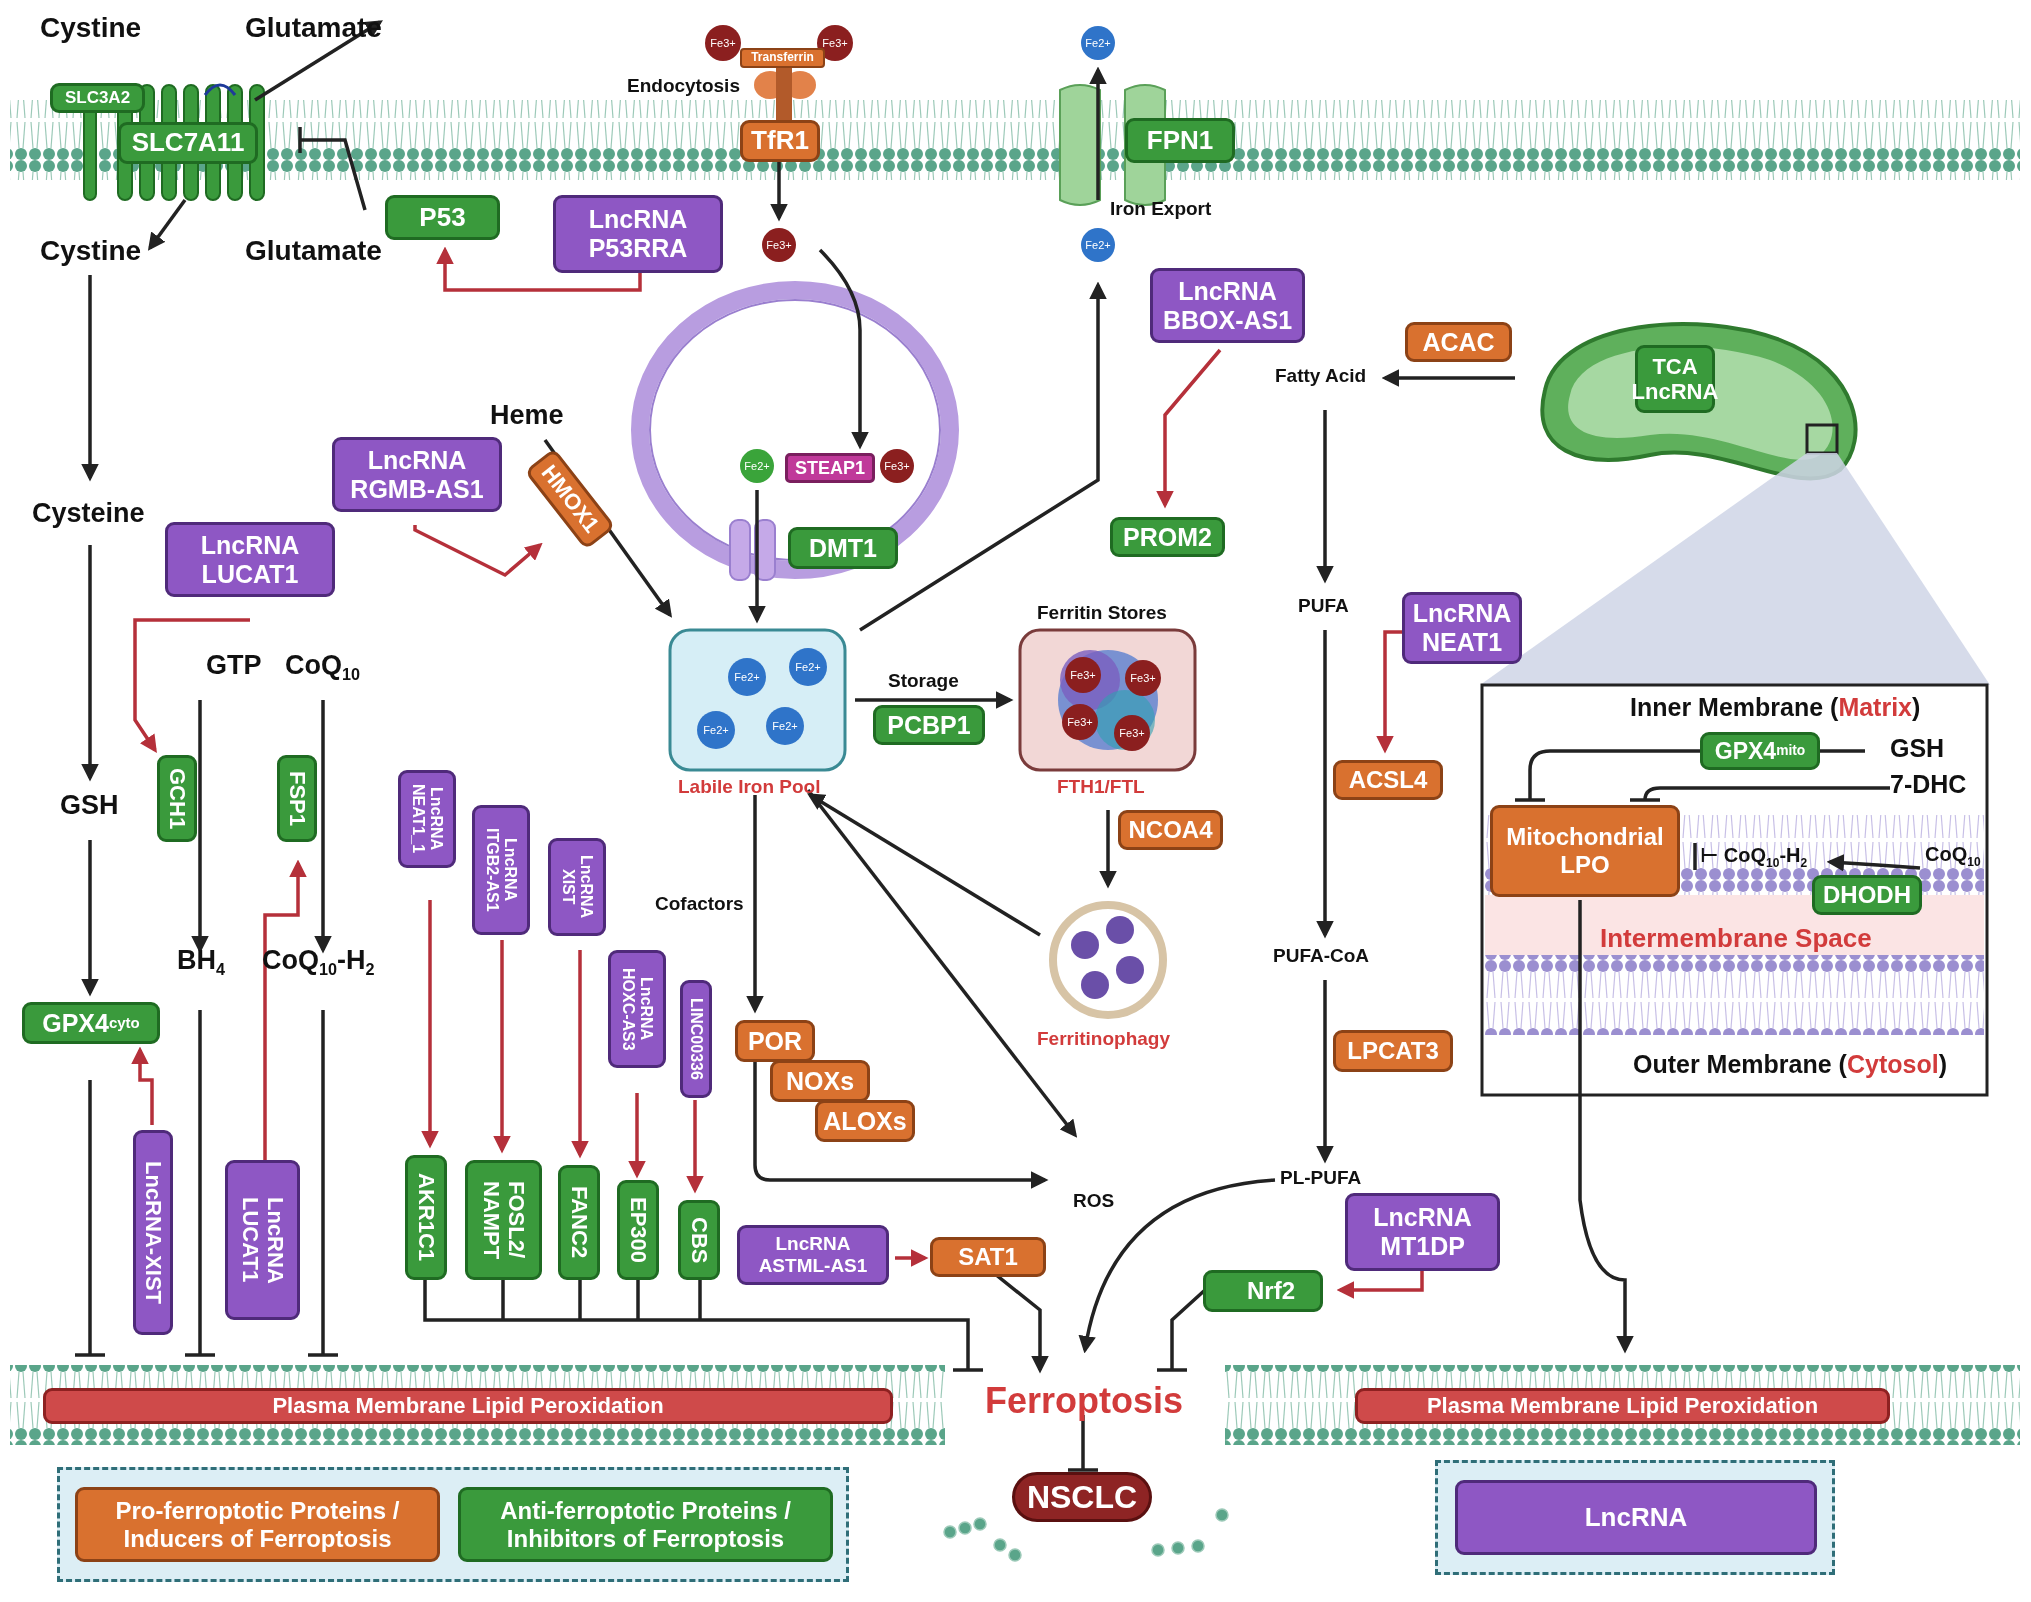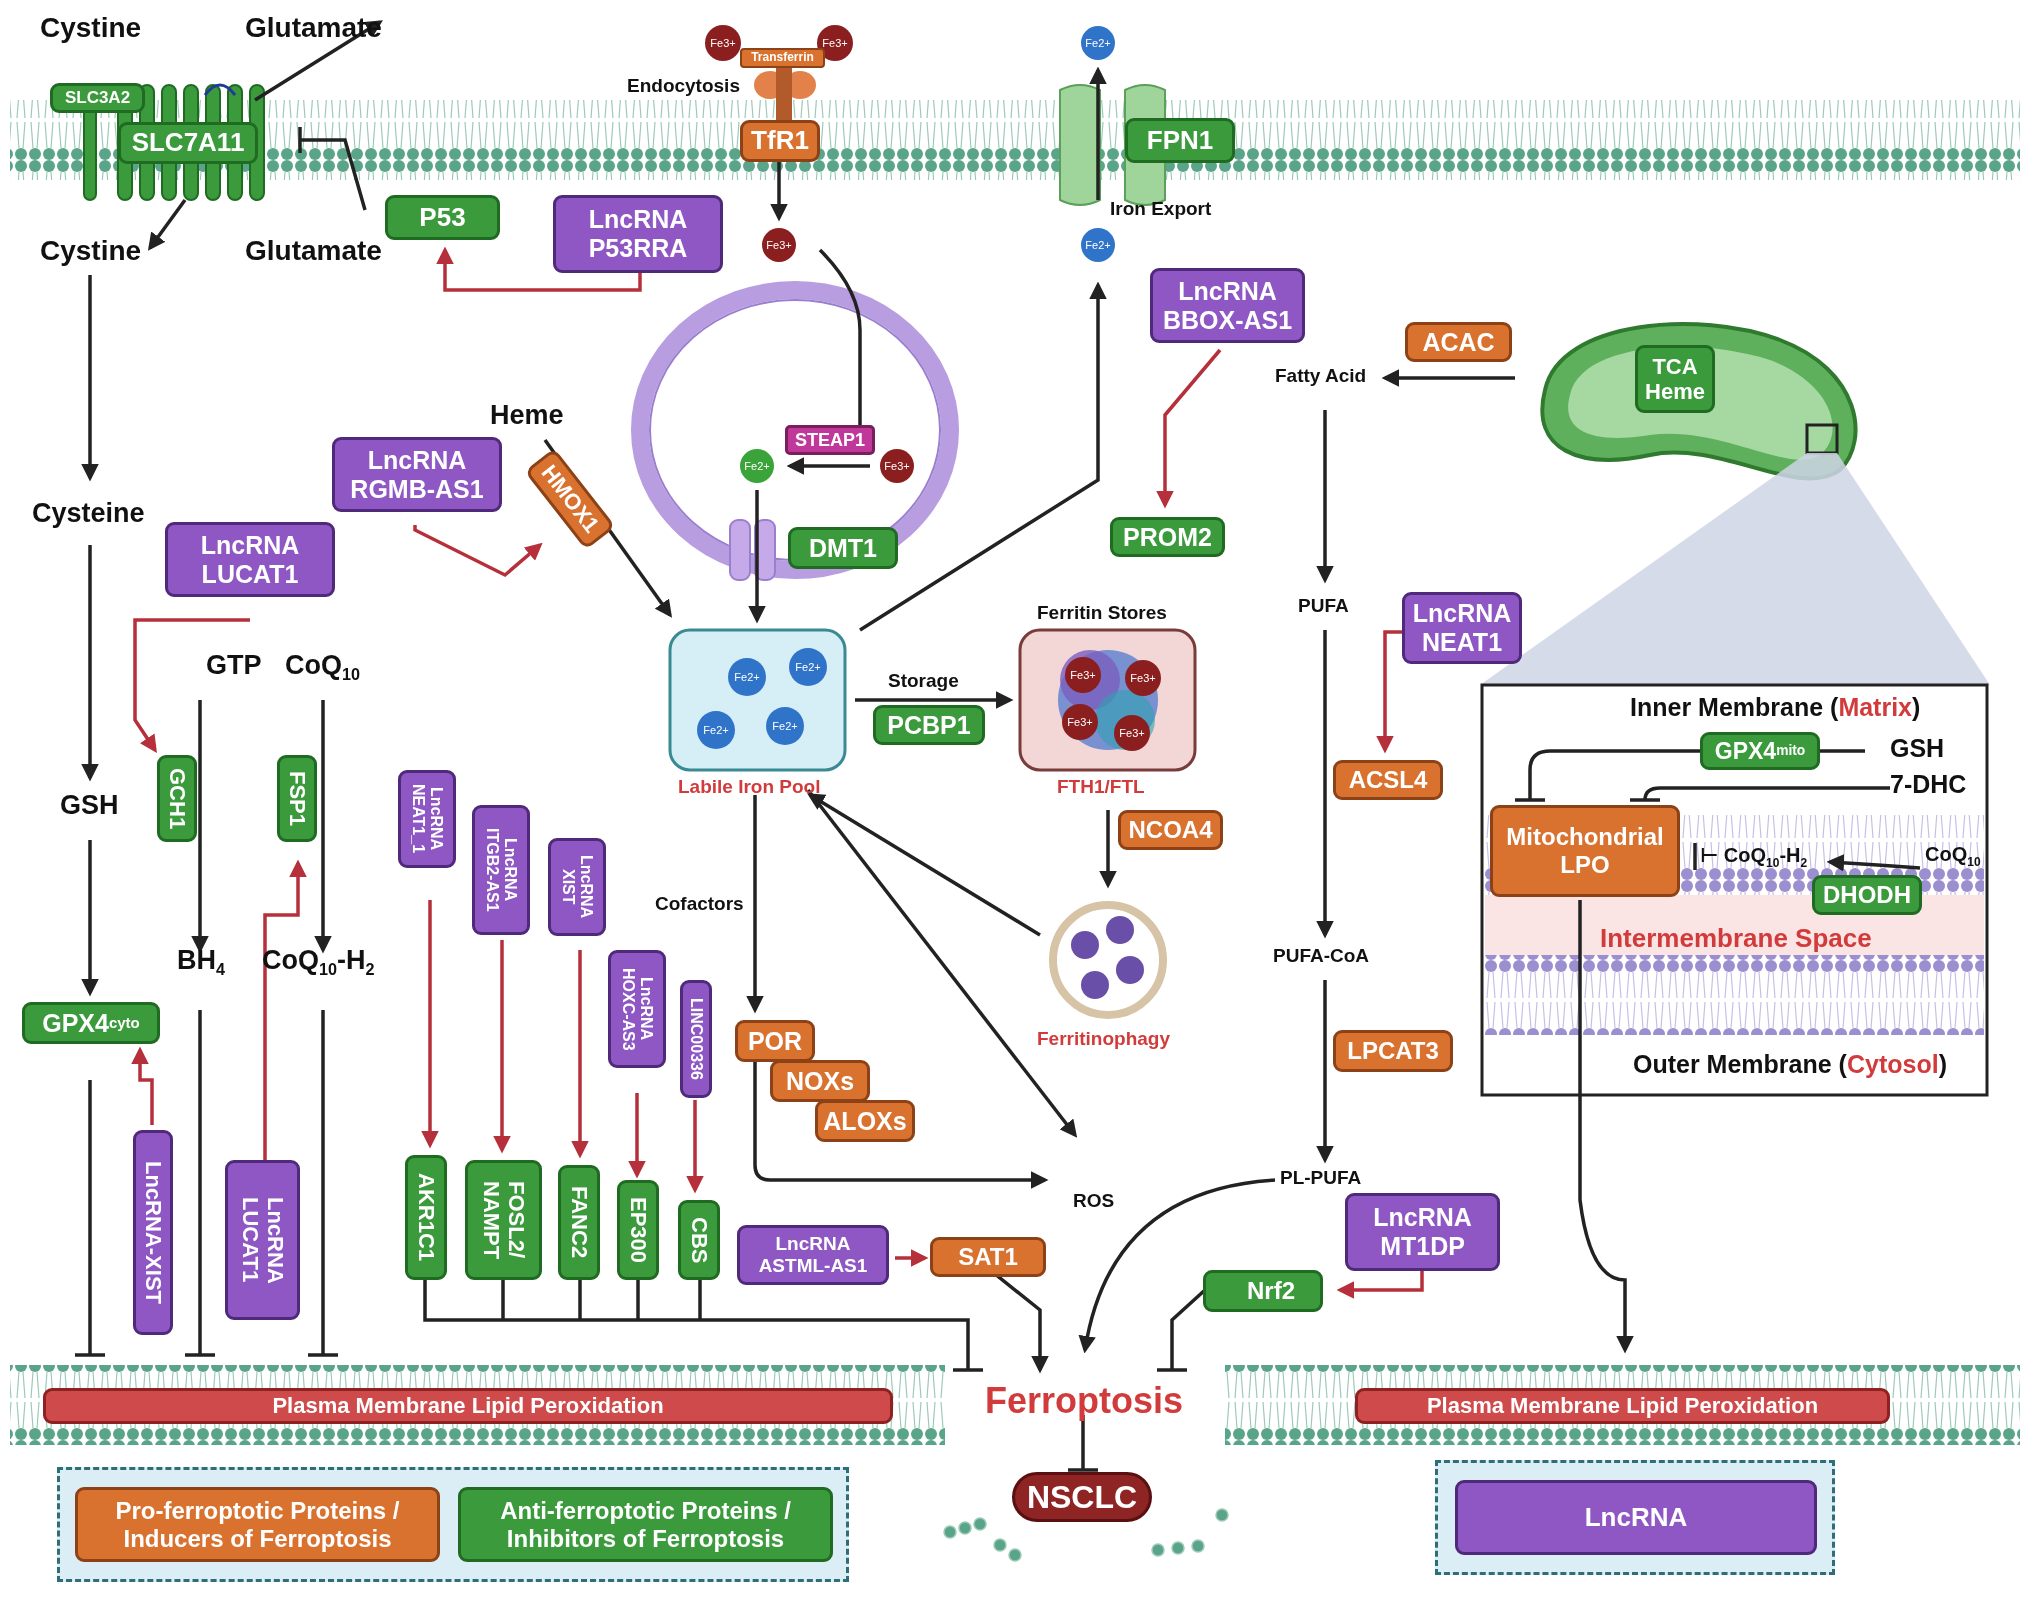--- a/index.html
+++ b/index.html
@@ -2,21 +2,21 @@
 <html><head>
 <meta charset="utf-8">
 <style>
   html,body{margin:0;padding:0;background:#fff;}
   body{width:2031px;height:1602px;position:relative;overflow:hidden;font-family:"Liberation Sans","DejaVu Sans",sans-serif;}
   #diagram{position:absolute;left:0;top:0;width:2031px;height:1602px;}
   .box{position:absolute;display:flex;align-items:center;justify-content:center;text-align:center;color:#fff;font-weight:bold;border-radius:9px;box-sizing:border-box;line-height:1.15;}
   .g{background:#3a9a3c;border:3px solid #1f6b22;}
   .o{background:#d9712f;border:3px solid #8c4216;}
   .p{background:#8e57c4;border:3px solid #4f2a7a;}
-  .m{background:#c0399a;border:3px solid #7a1f5e;}
+  .m{background:#c0399a;border:3px solid #7a1f5e;margin-top:28px;}
   .r{background:#cf4a4a;border:3px solid #8e2121;}
   .dr{background:#8e2424;border:3px solid #5a1010;}
   .vert{writing-mode:vertical-rl;}
   .lbl{position:absolute;color:#111;font-weight:bold;white-space:nowrap;}
   .red{color:#d23b3b;}
   sub,sup{font-size:60%;}
   .legend{position:absolute;border:3px dashed #2f6e78;background:#dceef5;box-sizing:border-box;}
 </style>
 </head>
 <body>
@@ -307,21 +307,21 @@
 <div class="box o" style="left:770px;top:1060px;width:100px;height:42px;font-size:25px;">NOXs</div>
 <div class="box o" style="left:815px;top:1100px;width:100px;height:42px;font-size:25px;">ALOXs</div>
 <div class="lbl" style="left:1073px;top:1190px;font-size:19px;">ROS</div>
 <div class="box p" style="left:737px;top:1225px;width:152px;height:60px;font-size:19px;white-space:pre;">LncRNA
 ASTML-AS1</div>
 <div class="box o" style="left:930px;top:1237px;width:116px;height:40px;font-size:24px;text-align:right;">SAT1</div>
 
 <div class="box o" style="left:1405px;top:322px;width:107px;height:40px;font-size:25px;">ACAC</div>
 <div class="lbl" style="left:1275px;top:365px;font-size:19px;">Fatty Acid</div>
 <div class="box g" style="left:1635px;top:345px;width:80px;height:68px;font-size:22px;white-space:pre;">TCA
-Heme</div>
+LncRNA</div>
 <div class="lbl" style="left:1298px;top:595px;font-size:19px;">PUFA</div>
 <div class="box p" style="left:1402px;top:592px;width:120px;height:72px;font-size:25px;white-space:pre;">LncRNA
 NEAT1</div>
 <div class="box o" style="left:1333px;top:760px;width:110px;height:40px;font-size:24px;">ACSL4</div>
 <div class="lbl" style="left:1273px;top:945px;font-size:19px;">PUFA-CoA</div>
 <div class="box o" style="left:1333px;top:1030px;width:120px;height:42px;font-size:24px;">LPCAT3</div>
 <div class="lbl" style="left:1280px;top:1167px;font-size:19px;">PL-PUFA</div>
 <div class="box p" style="left:1345px;top:1193px;width:155px;height:78px;font-size:25px;white-space:pre;">LncRNA
 MT1DP</div>
 <div class="box g" style="left:1203px;top:1270px;width:120px;height:42px;font-size:24px;padding-left:16px;">Nrf2</div>

